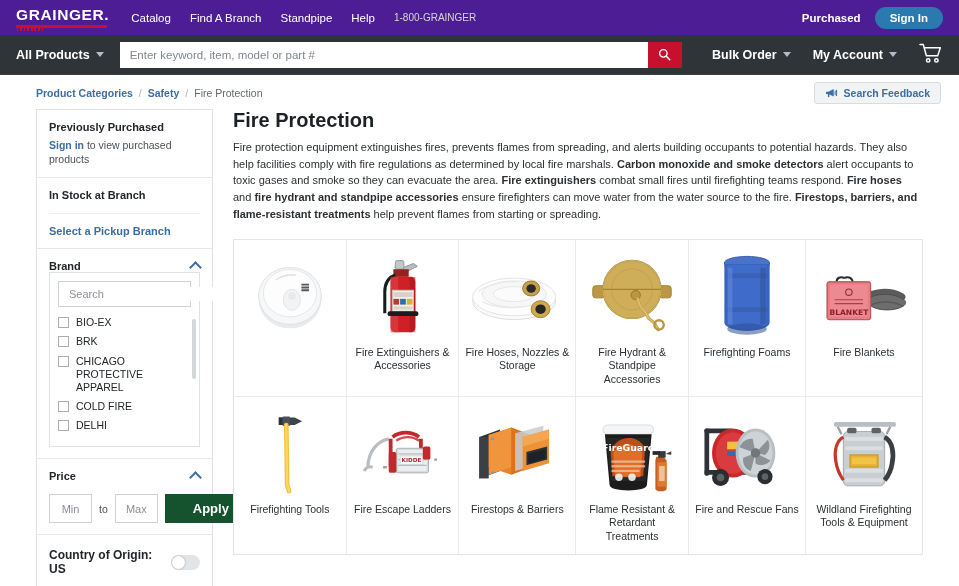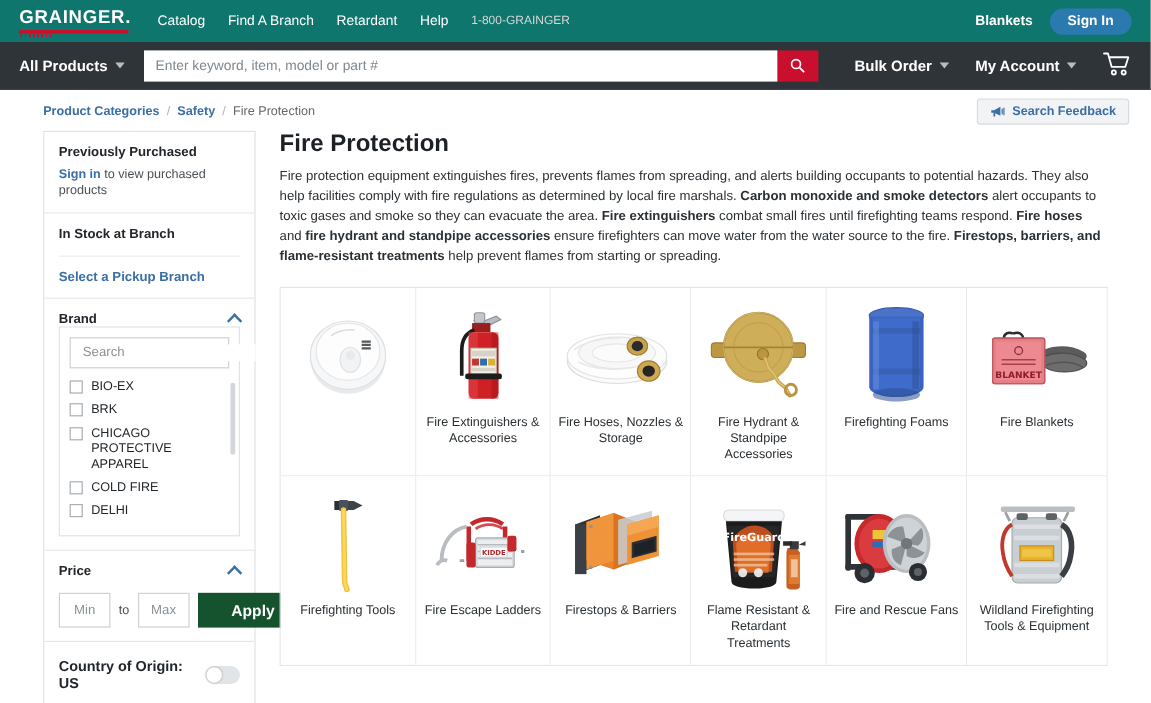--- a/index.html
+++ b/index.html
@@ -8,21 +8,21 @@
     width: 959px; height: 586px;
     background: #ffffff;
     font-family: "Liberation Sans", sans-serif;
     font-size: 12px;
     color: #22262a;
     overflow: hidden;
   }
 
   
   .util-bar {
-    height: 35px; background: #0f766e;
+    height: 35px; background: #4c1d95;
     display: flex; align-items: center;
     padding: 0 16px;
   }
   .logo { margin-right: 22px; position: relative; padding-bottom: 5px; }
   .logo-word {
     color:#fff; font-weight: bold; font-size: 15.5px;
     letter-spacing: 0.6px; line-height: 1;
   }
   .logo-dot { color:#fff; }
   .logo-rule {
@@ -196,25 +196,25 @@
 <body>
 
 <div class="util-bar">
   <div class="logo">
     <div class="logo-word"><span>GRAINGER</span><span class="logo-dot">.</span></div>
     <div class="logo-rule"></div>
     <div class="logo-ticks"></div>
   </div>
   <a class="util-link">Catalog</a>
   <a class="util-link">Find A Branch</a>
-  <a class="util-link">Retardant</a>
+  <a class="util-link">Standpipe</a>
   <a class="util-link">Help</a>
   <span class="util-phone">1-800-GRAINGER</span>
   <div class="util-right">
-    <span class="register-link">Blankets</span>
+    <span class="register-link">Purchased</span>
     <button class="signin-btn">Sign In</button>
   </div>
 </div>
 
 <div class="search-bar">
   <div class="allproducts">
     <span>All Products</span>
     <span class="caret-down"></span>
   </div>
   <div class="search-wrap">

